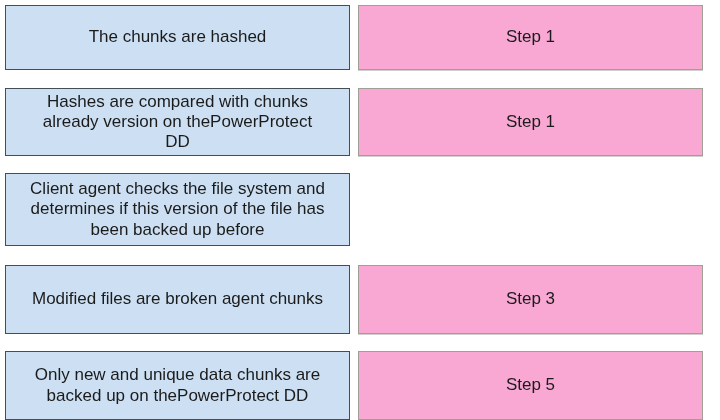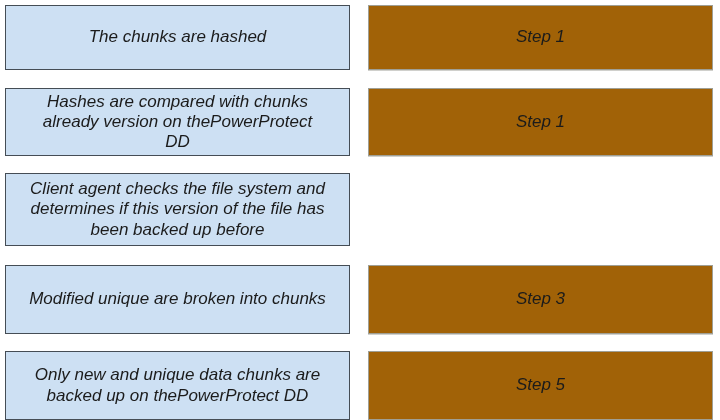--- a/index.html
+++ b/index.html
@@ -15,22 +15,21 @@
     color: #1b1b1b;
   }
   .board {
     box-sizing: border-box;
     width: 720px;
     height: 420px;
     padding: 5px 0 0 5px;
   }
   .row {
     display: flex;
-    gap: 18px;
-    font-style: italic;
+    gap: 8px;
   }
   .row-1 { height: 65px; margin-bottom: 18px; }
   .row-2 { height: 68px; margin-bottom: 17px; }
   .row-3 { height: 73px; margin-bottom: 19px; }
   .row-4 { height: 69px; margin-bottom: 17px; }
   .row-5 { height: 69px; margin-bottom: 0; }
   .box {
     box-sizing: border-box;
     width: 345px;
     height: 100%;
@@ -42,21 +41,21 @@
     line-height: 1.18;
     white-space: pre-line;
     padding: 1px 2px;
     cursor: default;
   }
   .desc-box {
     background: #cde0f3;
     border: 1px solid #454d55;
   }
   .step-box {
-    background: #a16207;
+    background: #f9a8d4;
     border: 1px solid #9f9f95;
     box-shadow: 0 1px 0 rgba(120,120,110,0.35);
   }
 </style>
 </head>
 <body>
 
 <div class="board">
 
   <div class="row row-1">
@@ -82,21 +81,21 @@
   <div class="row row-3">
     <div class="box desc-box">
       <span>Client agent checks the file system and
 determines if this version of the file has
 been backed up before</span>
     </div>
   </div>
 
   <div class="row row-4">
     <div class="box desc-box">
-      <span>Modified unique are broken into chunks</span>
+      <span>Modified files are broken agent chunks</span>
     </div>
     <div class="box step-box">
       <span>Step 3</span>
     </div>
   </div>
 
   <div class="row row-5">
     <div class="box desc-box">
       <span>Only new and unique data chunks are
 backed up on thePowerProtect DD</span>

